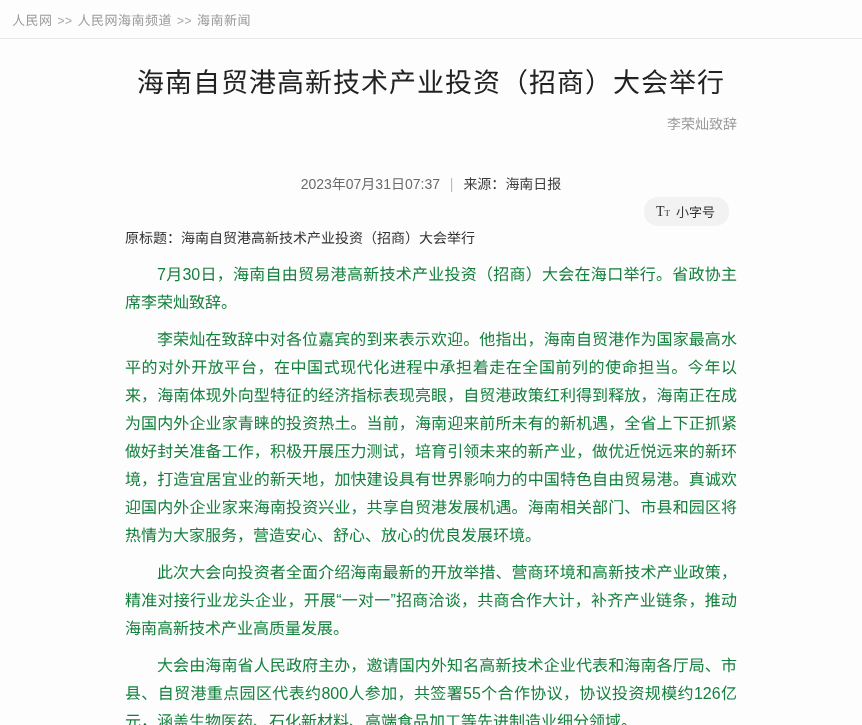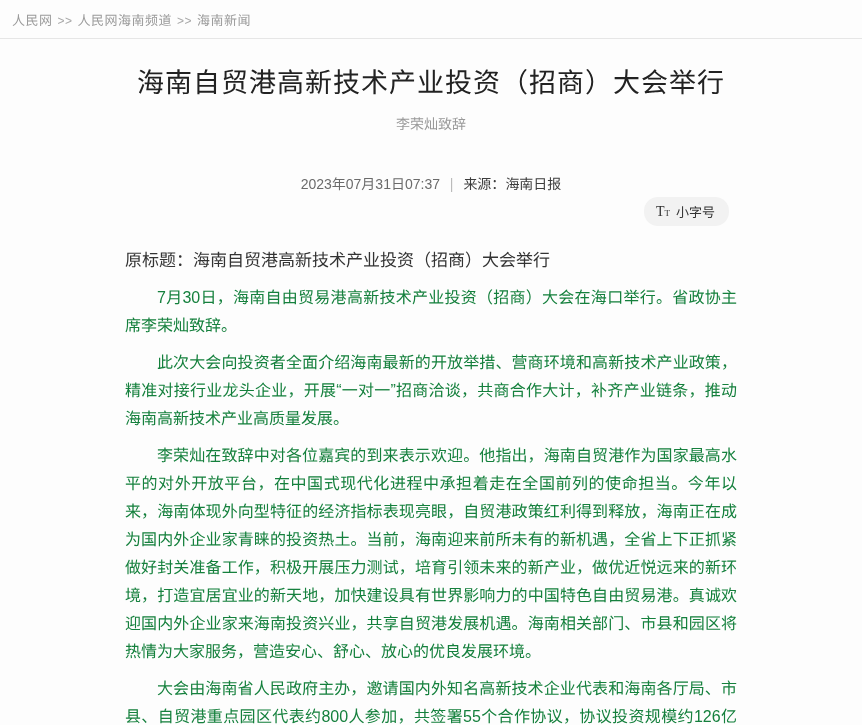--- a/index.html
+++ b/index.html
@@ -41,21 +41,21 @@
     margin-top: 26px;
     text-align: center;
     font-size: 27px;
     font-weight: 400;
     color: #222222;
     line-height: 36px;
     letter-spacing: 1px;
   }
   .article-subtitle {
     margin-top: 12px;
-    text-align: center;
+    text-align: right;
     font-size: 14px;
     color: #999999;
   }
   .dateline {
     margin-top: 40px;
     text-align: center;
     font-size: 14px;
     color: #6b6b6b;
   }
   .dateline .pipe { color: #bbbbbb; margin: 0 6px; }
@@ -78,22 +78,22 @@
     font-size: 13px;
     color: #333333;
     cursor: pointer;
     font-family: inherit;
   }
   .tt-icon { display: inline-flex; align-items: baseline; color: #333; }
   .tt-icon .t-big { font-size: 14px; font-family: "Liberation Serif", serif; line-height: 1; }
   .tt-icon .t-small { font-size: 9px; font-family: "Liberation Serif", serif; line-height: 1; }
 
   .original-title {
-    margin-top: 25px;
-    font-size: 17px;
+    margin-top: 2px;
+    font-size: 14px;
     color: #333333;
     line-height: 22px;
   }
 
   .article-body { margin-top: 12px; }
   .article-body p {
     font-size: 16px;
     line-height: 28px;
     color: #15803d;
     text-indent: 2em;
@@ -133,21 +133,21 @@
         <span>小字号</span>
       </button>
     </div>
 
     <div class="original-title">
       <span>原标题：</span><span>海南自贸港高新技术产业投资（招商）大会举行</span>
     </div>
 
     <div class="article-body">
       <p>7月30日，海南自由贸易港高新技术产业投资（招商）大会在海口举行。省政协主席李荣灿致辞。</p>
+      <p>李荣灿在致辞中对各位嘉宾的到来表示欢迎。他指出，海南自贸港作为国家最高水平的对外开放平台，在中国式现代化进程中承担着走在全国前列的使命担当。今年以来，海南体现外向型特征的经济指标表现亮眼，自贸港政策红利得到释放，海南正在成为国内外企业家青睐的投资热土。当前，海南迎来前所未有的新机遇，全省上下正抓紧做好封关准备工作，积极开展压力测试，培育引领未来的新产业，做优近悦远来的新环境，打造宜居宜业的新天地，加快建设具有世界影响力的中国特色自由贸易港。真诚欢迎国内外企业家来海南投资兴业，共享自贸港发展机遇。海南相关部门、市县和园区将热情为大家服务，营造安心、舒心、放心的优良发展环境。</p>
       <p>此次大会向投资者全面介绍海南最新的开放举措、营商环境和高新技术产业政策，精准对接行业龙头企业，开展“一对一”招商洽谈，共商合作大计，补齐产业链条，推动海南高新技术产业高质量发展。</p>
-      <p>李荣灿在致辞中对各位嘉宾的到来表示欢迎。他指出，海南自贸港作为国家最高水平的对外开放平台，在中国式现代化进程中承担着走在全国前列的使命担当。今年以来，海南体现外向型特征的经济指标表现亮眼，自贸港政策红利得到释放，海南正在成为国内外企业家青睐的投资热土。当前，海南迎来前所未有的新机遇，全省上下正抓紧做好封关准备工作，积极开展压力测试，培育引领未来的新产业，做优近悦远来的新环境，打造宜居宜业的新天地，加快建设具有世界影响力的中国特色自由贸易港。真诚欢迎国内外企业家来海南投资兴业，共享自贸港发展机遇。海南相关部门、市县和园区将热情为大家服务，营造安心、舒心、放心的优良发展环境。</p>
       <p>大会由海南省人民政府主办，邀请国内外知名高新技术企业代表和海南各厅局、市县、自贸港重点园区代表约800人参加，共签署55个合作协议，协议投资规模约126亿元，涵盖生物医药、石化新材料、高端食品加工等先进制造业细分领域。</p>
 
     </div>
 
   </main>
 
 </div>
 
 </body></html>

